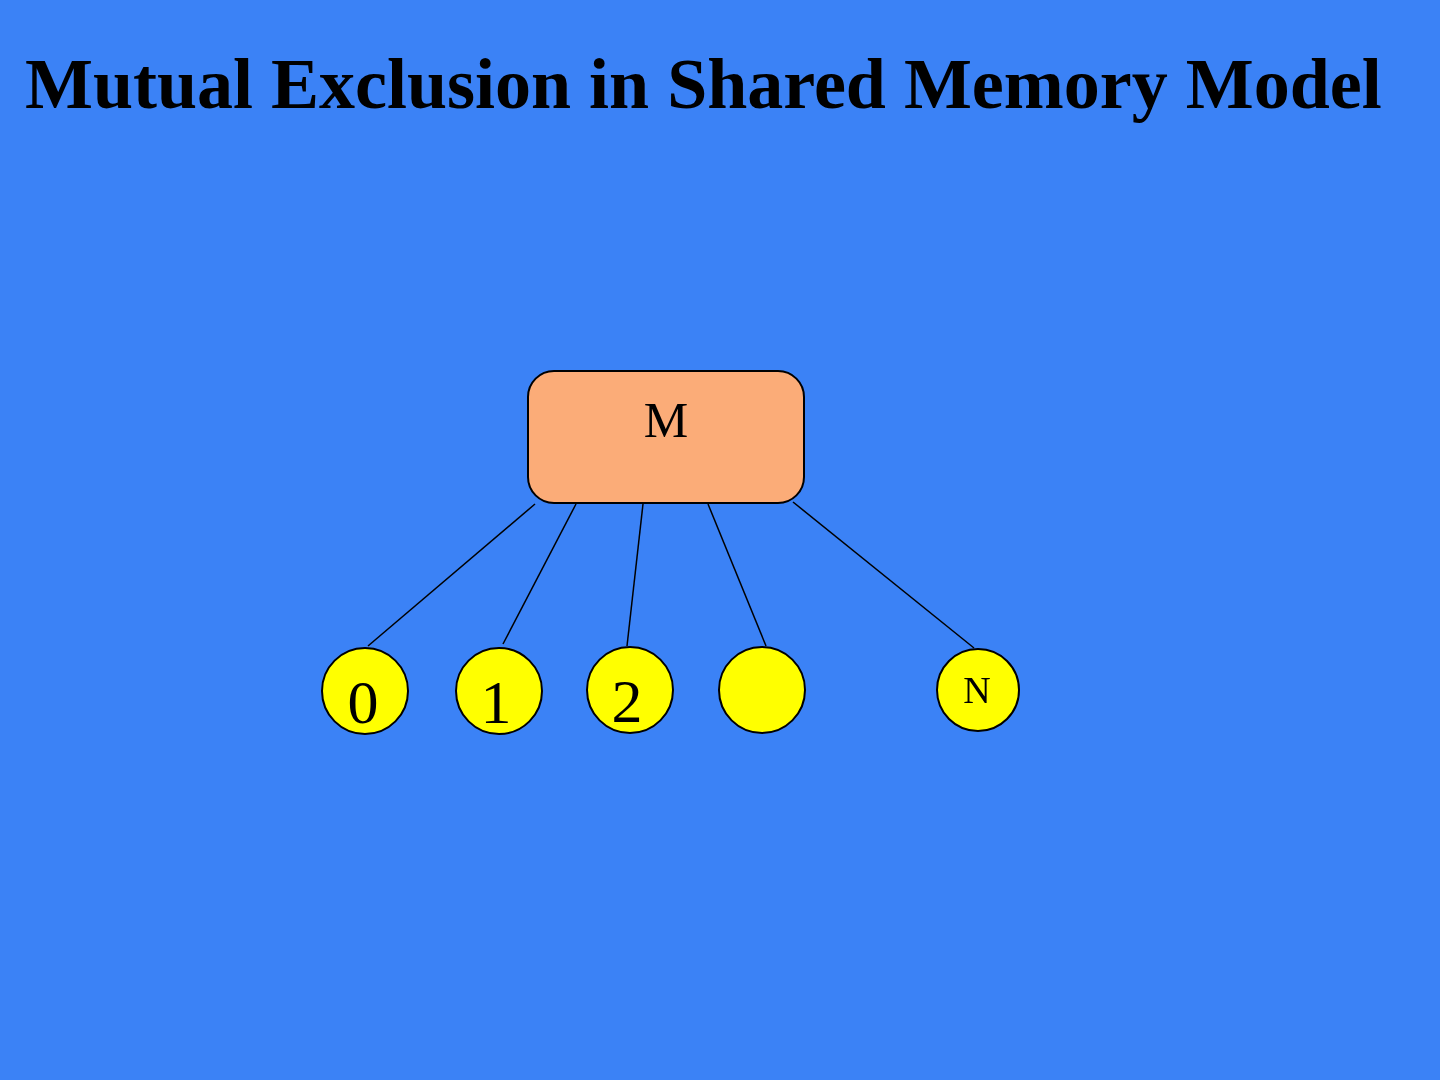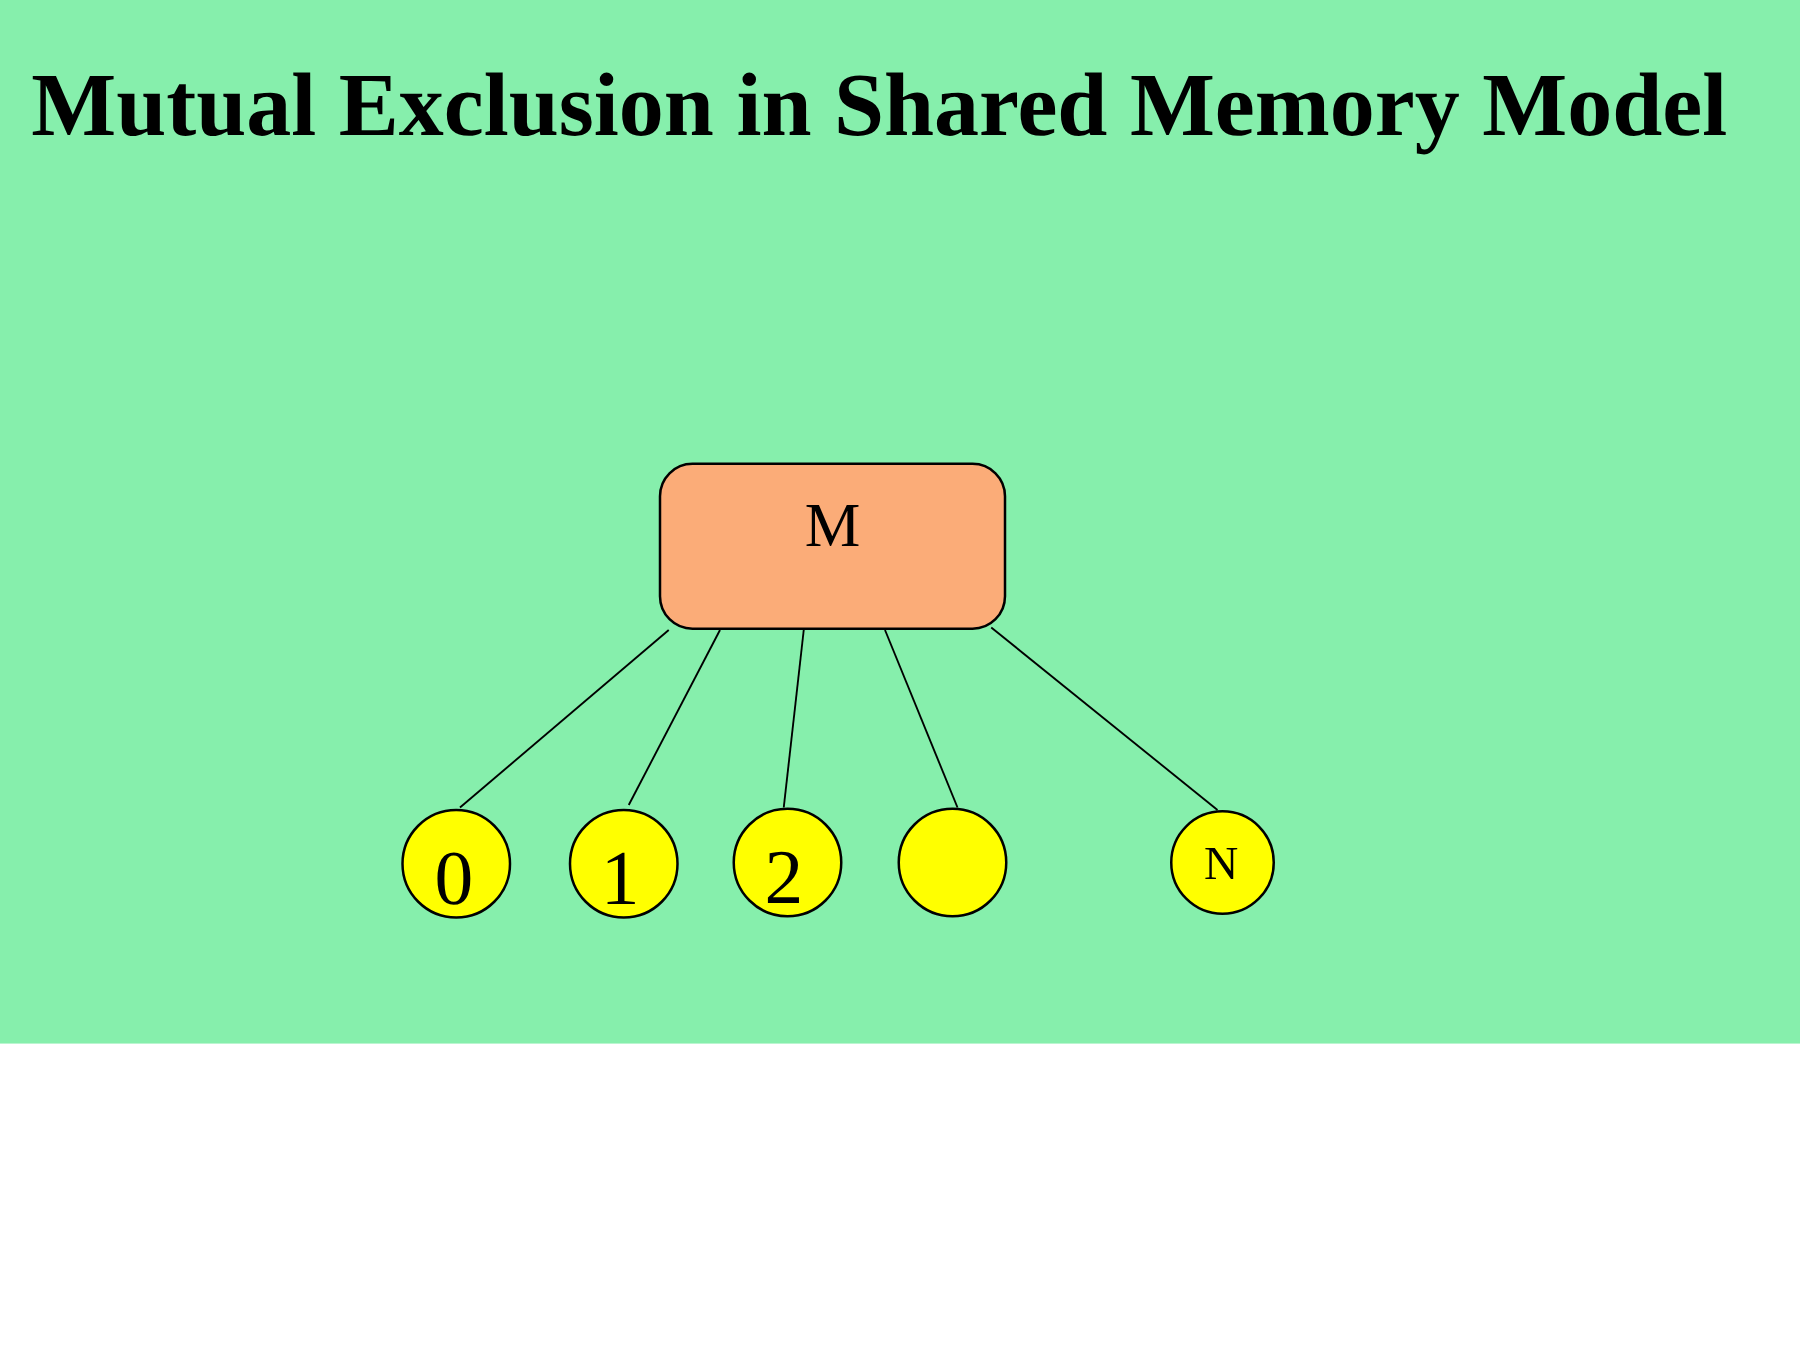--- a/index.html
+++ b/index.html
@@ -3,22 +3,22 @@
 <meta charset="utf-8">
 <style>
   html, body {
     margin: 0;
     padding: 0;
     background: #ffffff;
   }
   .slide {
     position: relative;
     width: 1440px;
-    height: 835px;
-    background: #86efac;
+    height: 1080px;
+    background: #3b82f6;
     overflow: hidden;
     font-family: "Liberation Serif", "DejaVu Serif", serif;
     text-decoration: underline;
   }
   .slide-title {
     position: absolute;
     left: 25px;
     top: 48px;
     margin: 0;
     font-family: "Liberation Serif", "DejaVu Serif", serif;

